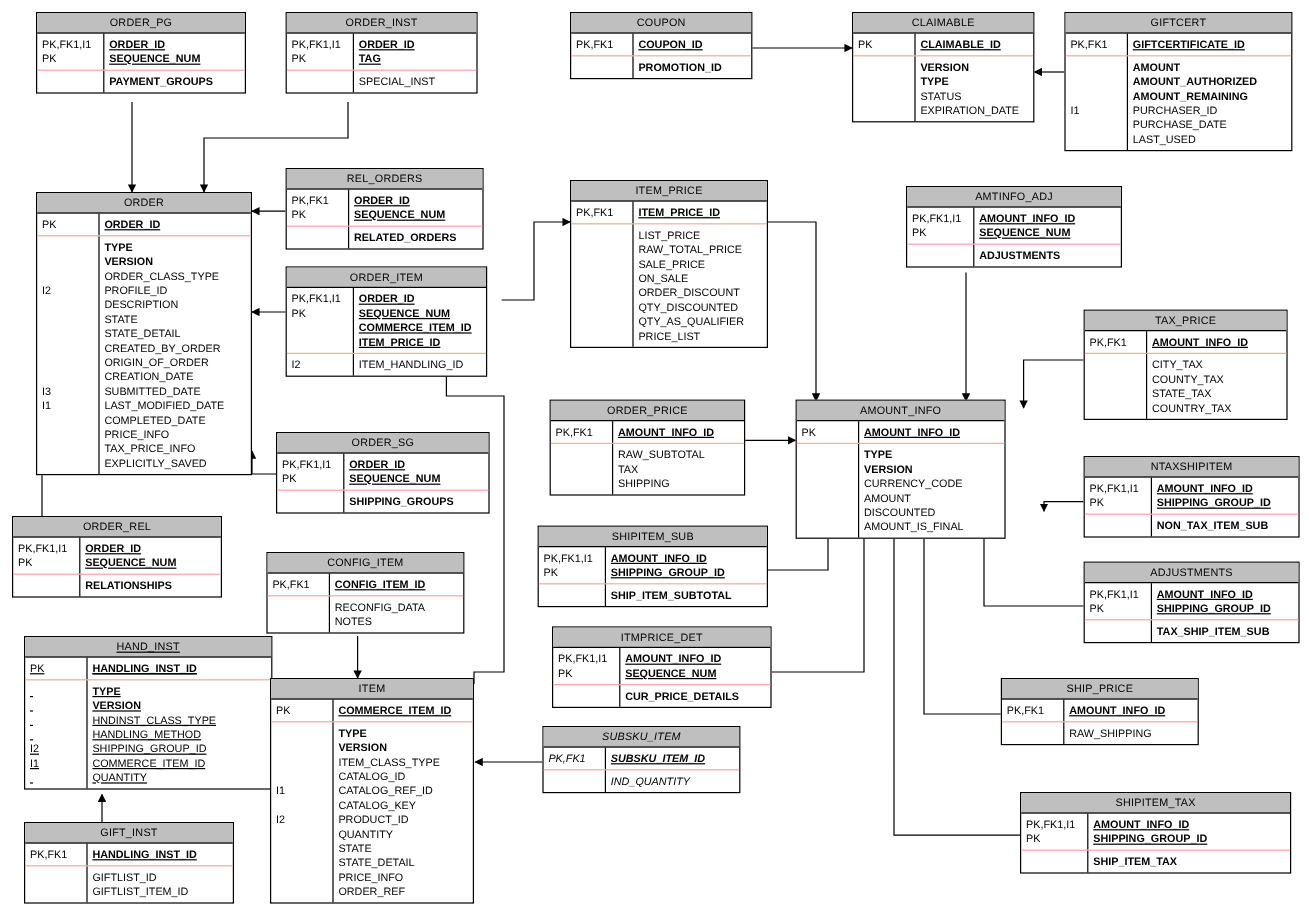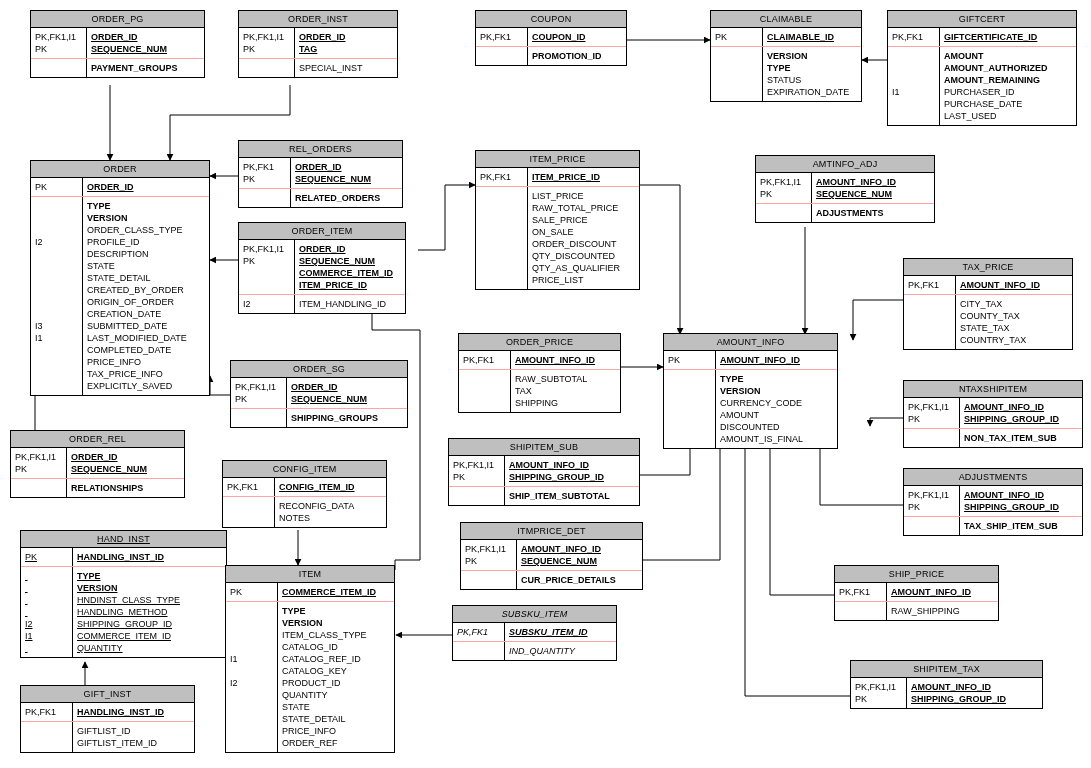--- a/index.html
+++ b/index.html
@@ -754,27 +754,35 @@
           <div class="row">&nbsp;</div>
           <div class="row">&nbsp;</div>
         </div>
         <div class="cols">
           <div class="row">GIFTLIST_ID</div>
           <div class="row">GIFTLIST_ITEM_ID</div>
         </div>
       </div>
 </div>
 
-<div class="entity wide" style="left:850px; top:660px; width:193px;">
+<div class="entity wide" style="left:850px; top:660px; width:226px;">
   <div class="title">SHIPITEM_TAX</div>
   <div class="section">
         <div class="keys">
           <div class="row">PK,FK1,I1</div>
           <div class="row">PK</div>
         </div>
         <div class="cols">
           <div class="row bold under">AMOUNT_INFO_ID</div>
           <div class="row bold under">SHIPPING_GROUP_ID</div>
         </div>
       </div>
+  <div class="section">
+        <div class="keys">
+          <div class="row">&nbsp;</div>
+        </div>
+        <div class="cols">
+          <div class="row bold">SHIP_ITEM_TAX</div>
+        </div>
+      </div>
 </div>
 
 </div>
 
 </body></html>

